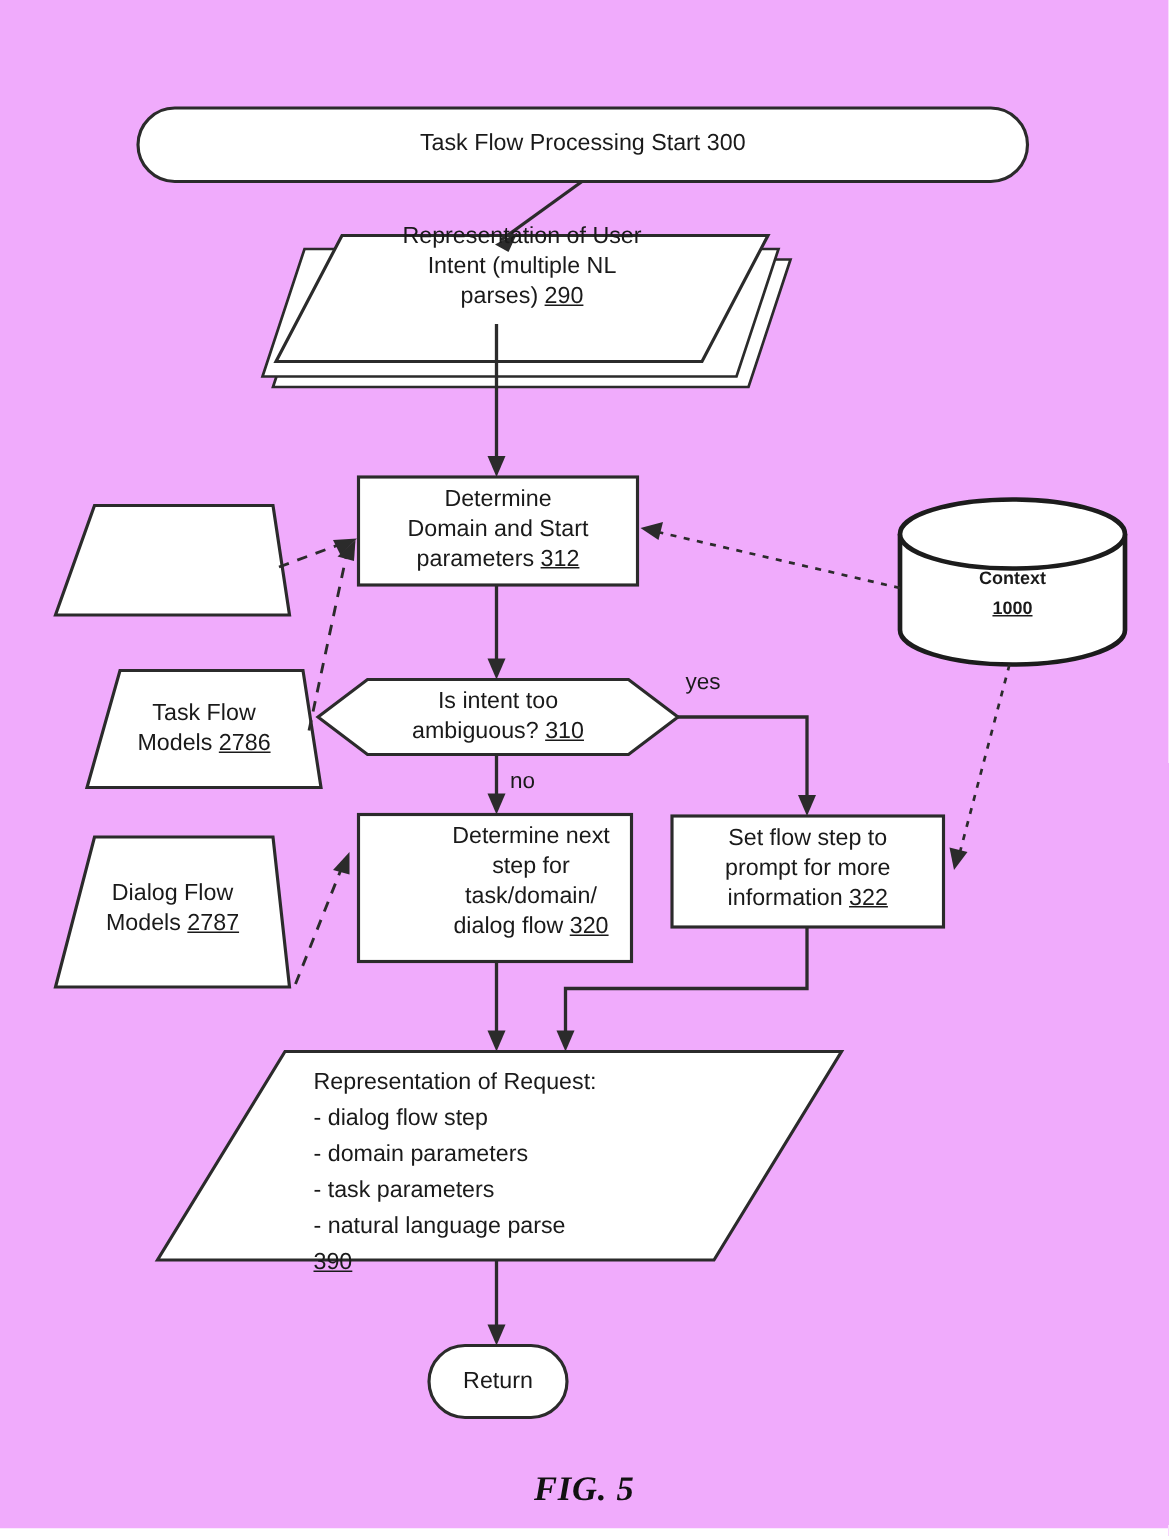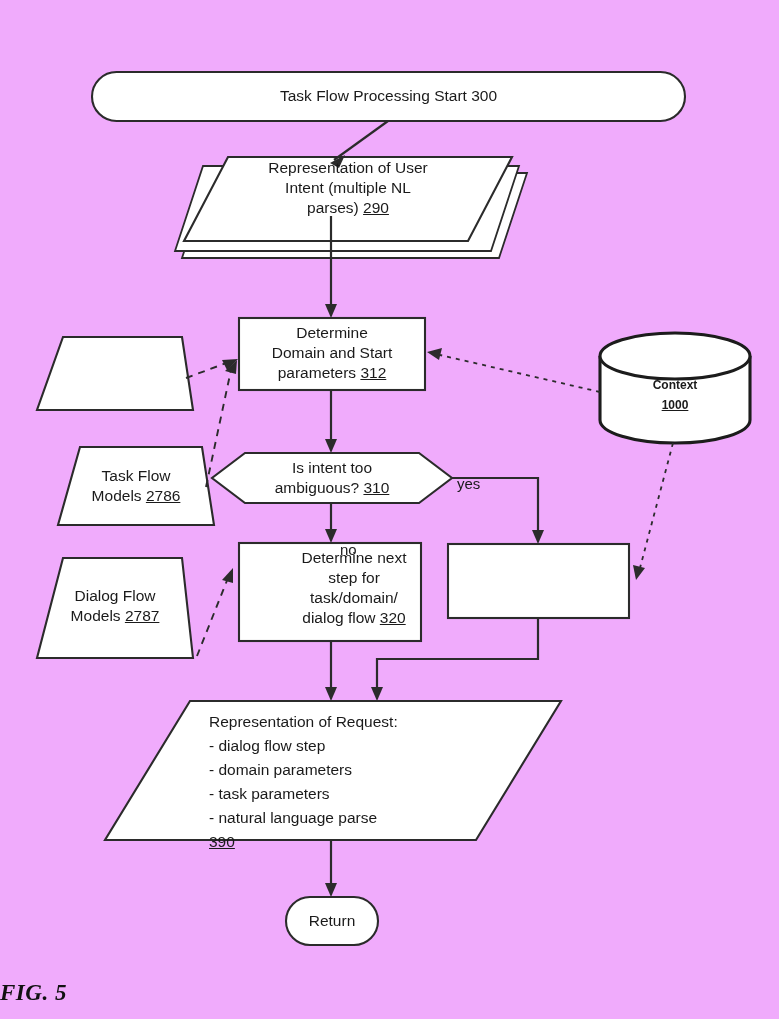--- a/index.html
+++ b/index.html
@@ -83,28 +83,27 @@
     text-align: right;
   }
   .bold {
     font-weight: bold;
   }
   .edge-label {
     position: absolute;
     font-size: 15px;
     color: #1a1a1a;
     font-family: "Liberation Sans", sans-serif;
-    margin-top: 29px;
   }
   #fig-caption {
     position: absolute;
     left: 0;
     width: 779px;
     top: 980px;
-    text-align: left;
+    text-align: center;
     font-family: "Liberation Serif", serif;
     font-weight: bold;
     font-style: italic;
     font-size: 23px;
     letter-spacing: 0.5px;
     color: #111111;
   }
 </style>
 </head>
 <body>
@@ -174,28 +173,29 @@
     <line class="connector-dotted" x1="600" y1="392" x2="440" y2="355"></line>
     <polygon class="arrowhead" points="427,352 442,348 439,360"></polygon>
 
     <line class="connector-dotted" x1="673" y1="443" x2="640" y2="568"></line>
     <polygon class="arrowhead" points="636,580 633,565 645,568"></polygon>
 
   </svg>
 
   <div class="tx" style="left:92px; top:86px; width:593px;">Task Flow Processing Start 300</div>
 
-  <div class="tx" style="left:208px; top:158px; width:280px;"><span>Representation of User</span><br><span>Intent (multiple NL</span><br><span>parses) </span><span class="u">290</span></div>
+  <div class="tx" style="left:208px; top:148px; width:280px;"><span>Representation of User</span><br><span>Intent (multiple NL</span><br><span>parses) </span><span class="u">290</span></div>
 
   <div class="tx" style="left:239px; top:323px; width:186px;"><span>Determine</span><br><span>Domain and Start</span><br><span>parameters </span><span class="u">312</span></div>
 
   <div class="tx" style="left:232px; top:458px; width:200px;"><span>Is intent too</span><br><span>ambiguous? </span><span class="u">310</span></div>
 
   <div class="tx" style="left:239px; top:548px; width:182px;padding-left:24px;"><span>Determine next</span><br><span>step for</span><br><span>task/domain/</span><br><span>dialog flow </span><span class="u">320</span></div>
 
+  <div class="tx" style="left:448px; top:549px; width:181px;"><span>Set flow step to</span><br><span>prompt for more</span><br><span>information </span><span class="u">322</span></div>
 
 
   <div class="tx" style="left:66px; top:466px; width:140px;"><span>Task Flow</span><br><span>Models </span><span class="u">2786</span></div>
 
   <div class="tx" style="left:45px; top:586px; width:140px;"><span>Dialog Flow</span><br><span>Models </span><span class="u">2787</span></div>
 
   <div class="tx bold" style="left:600px; top:375px; width:150px; font-size:12px;"><span>Context</span><br><span class="u">1000</span></div>
 
   <div class="tx tx-left" style="left:209px; top:710px; width:330px; line-height:24px;"><span>Representation of Request:</span><br><span>- dialog flow step</span><br><span>- domain parameters</span><br><span>- task parameters</span><br><span>- natural language parse</span><br><span class="u">390</span></div>
 

